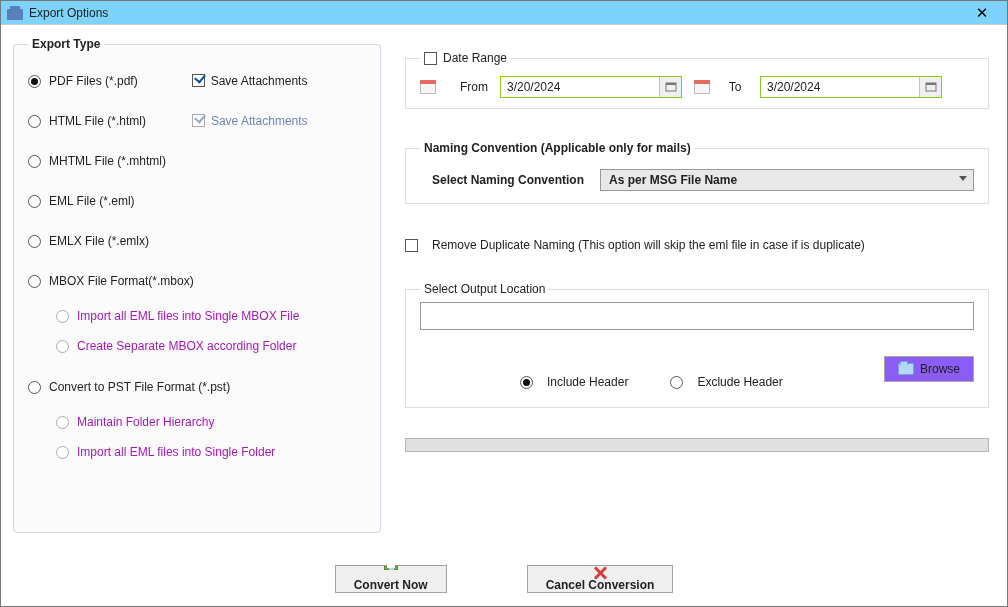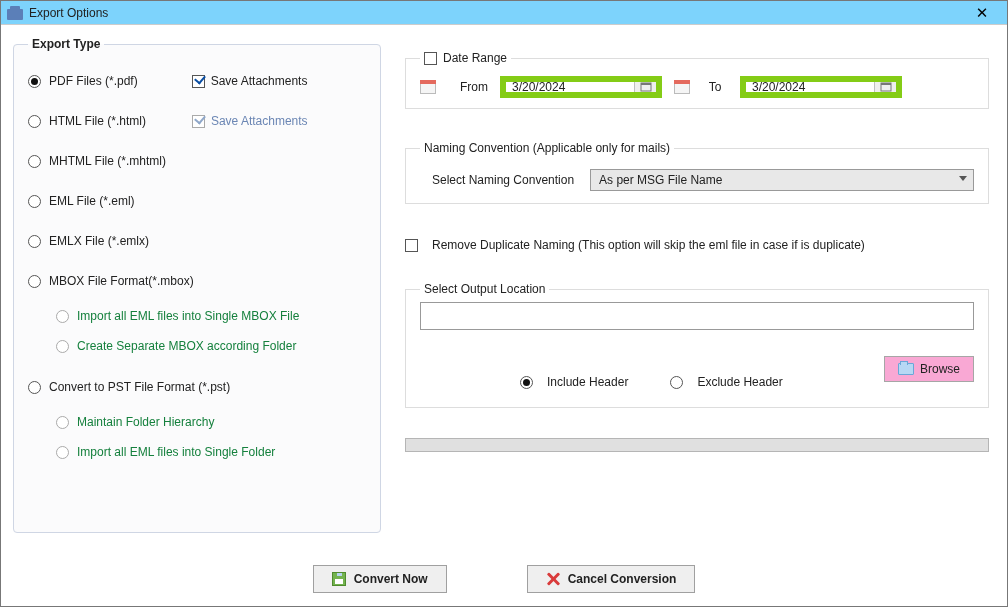--- a/index.html
+++ b/index.html
@@ -108,26 +108,26 @@
   .checkbox.disabled { border-color:#aaa; }
   .checkbox.disabled.checked::after{
     border-color:#8fa7c9;
   }
   .sub {
     padding-left: 28px;
   }
   .sub .row { height: 30px; }
   .sub .radio { border-color:#aaa; }
   .sub .lbl {
-    color:#15803d;
+    color:#a21caf;
   }
   .lbl { white-space: nowrap; }
   .savecol {
     display:flex;
-    align-items:flex-end;
+    align-items:flex-start;
     margin-left:12px;
     padding-left:36px;
   }
   .savecol.dis .lbl { color:#6b86b4; }
 
   
   .right {
     flex:1;
     padding: 14px 4px 0 24px;
     position:relative;
@@ -149,25 +149,25 @@
   fieldset.date-range legend {
     padding:0 4px;
     display:flex;
     align-items:center;
     gap:0;
     font-weight:normal;
   }
   .date-input {
     display:flex;
     align-items:center;
-    border:6px solid #84cc16;
+    border:1px solid #84cc16;
     height:22px;
     background:#fff;
     position:relative;
-    width: 162px;
+    width: 182px;
   }
   .date-input .val {
     flex:1;
     padding:0 6px;
     font-size:12px;
   }
   .date-input .dropbtn {
     width:22px;height:100%;
     border-left:1px solid #bfbfbf;
     background:#efefef;
@@ -190,20 +190,21 @@
     position:absolute;left:0;right:0;top:0;height:4px;
     background:#e46a5e;
   }
   .fromto {
     font-weight:normal;
     width:40px;
     text-align:right;
   }
   fieldset.naming {
     margin-top: 32px;
+    font-weight: bold;
   }
   fieldset.naming legend { padding:0 4px; }
   .naming-row{
     display:flex;align-items:center;gap:16px;
     margin-top:6px;
   }
   .select {
     flex:1;
     height:22px;
     border:1px solid #999;
@@ -239,21 +240,21 @@
     display:flex;gap:42px;
     margin-left:100px;
     margin-top:27px;
   }
   .header-opts .opt { display:flex;align-items:center;gap:6px; }
   .browse-btn {
     margin-left:auto;
     height:26px;
     width:90px;
     border:1px solid #a6a6a6;
-    background:#f9a8d4;
+    background:#8b5cf6;
     display:flex;align-items:center;justify-content:center;gap:6px;
     cursor:pointer;
   }
   .folder-icon {
     width:16px;height:12px;background:#fceaa0;border:1px solid #d6b955;border-radius:1px;position:relative;
   }
   .folder-icon::before{content:"";position:absolute;left:1px;top:-3px;width:6px;height:3px;background:#fceaa0;border:1px solid #d6b955;border-bottom:none;}
   .folder-icon.blue { background:#b7d8f4;border-color:#6aa7d8; }
   .folder-icon.blue::before{ background:#b7d8f4;border-color:#6aa7d8; }
 
@@ -274,20 +275,21 @@
   }
   .btn {
     height:28px;
     padding: 0 18px;
     border:1px solid #a0a0a0;
     background:#efefef;
     font-size:12px;
     display:flex;align-items:center;gap:8px;
     cursor:pointer;
     font-weight:bold;
+    flex-direction:column;
   }
   .disk-icon{width:14px;height:14px;background:#4a90d9;position:relative;border:1px solid #2c6fb0;}
   .disk-icon::after{content:"";position:absolute;left:2px;right:2px;bottom:1px;height:5px;background:#fff;}
   .disk-icon::before{content:"";position:absolute;left:4px;top:0;width:5px;height:3px;background:#b5d3ef;}
   .disk-icon.green{background:#73b34e;border-color:#4f8b2e;}
   .x-icon{width:14px;height:14px;position:relative;}
   .x-icon::before,.x-icon::after{content:"";position:absolute;left:6px;top:-1px;width:3px;height:16px;background:#d93b3b;border-radius:1px;}
   .x-icon::before{transform:rotate(45deg);}
   .x-icon::after{transform:rotate(-45deg);}
 

